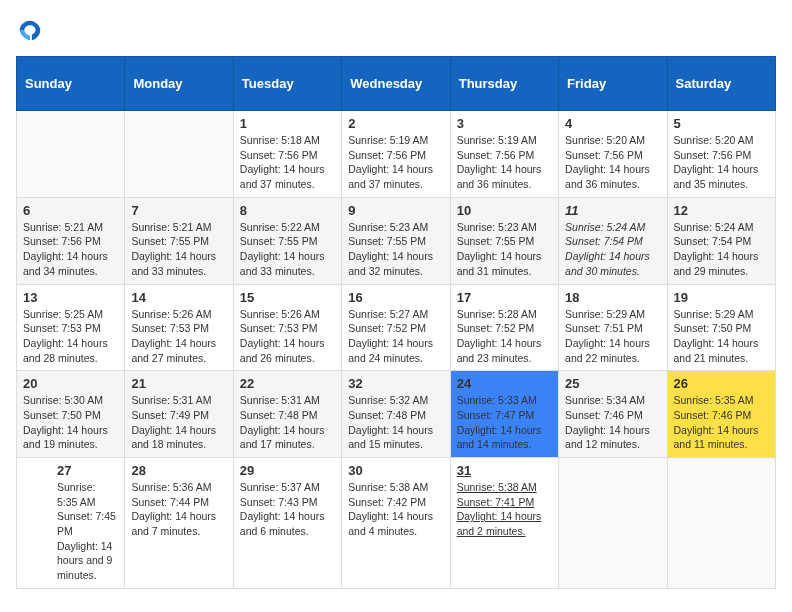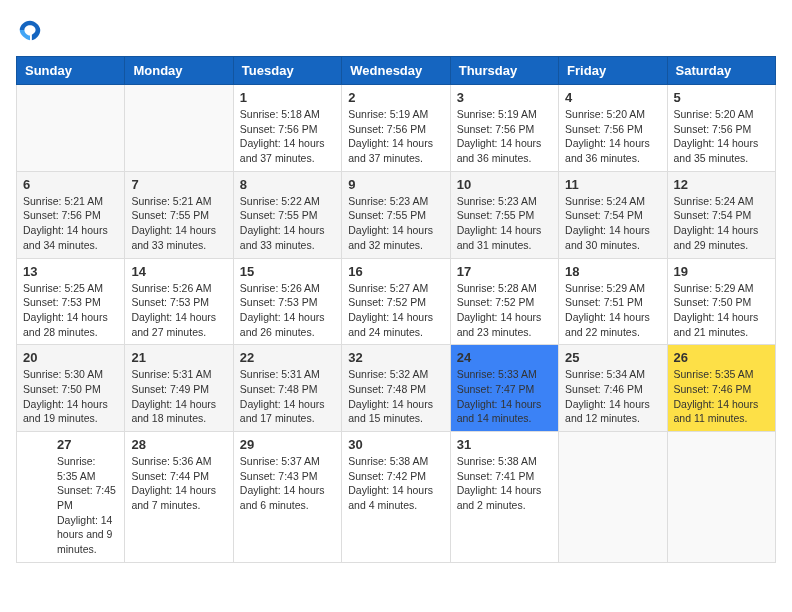--- a/index.html
+++ b/index.html
@@ -39,21 +39,21 @@
     }
     .calendar {
       width: 100%;
       border-collapse: collapse;
       border: 1px solid #ccc;
     }
     .calendar th {
       background-color: #1565c0;
       color: #fff;
       text-align: left;
-      padding: 6px 8px;
+      padding: 19px 8px;
       font-size: 13px;
       border: 1px solid #1255a0;
     }
     .calendar td {
       vertical-align: top;
       padding: 5px 6px;
       border: 1px solid #ddd;
       min-height: 80px;
       width: 108px;
       background: #fff;
@@ -152,21 +152,21 @@
           <div class="day-info">Sunrise: 5:22 AM<br>Sunset: 7:55 PM<br>Daylight: 14 hours and 33 minutes.</div>
         </td>
         <td style="background: rgb(245, 245, 245);">
           <span class="day-number">9</span>
           <div class="day-info">Sunrise: 5:23 AM<br>Sunset: 7:55 PM<br>Daylight: 14 hours and 32 minutes.</div>
         </td>
         <td style="background: rgb(245, 245, 245);">
           <span class="day-number">10</span>
           <div class="day-info">Sunrise: 5:23 AM<br>Sunset: 7:55 PM<br>Daylight: 14 hours and 31 minutes.</div>
         </td>
-        <td style="background: rgb(245, 245, 245);">
+        <td style="background: rgb(245, 245, 245); font-style: italic;">
           <span class="day-number">11</span>
           <div class="day-info">Sunrise: 5:24 AM<br>Sunset: 7:54 PM<br>Daylight: 14 hours and 30 minutes.</div>
         </td>
         <td style="background: rgb(245, 245, 245);">
           <span class="day-number">12</span>
           <div class="day-info">Sunrise: 5:24 AM<br>Sunset: 7:54 PM<br>Daylight: 14 hours and 29 minutes.</div>
         </td>
       </tr>
       <tr>
         <td style="background: rgb(255, 255, 255);">
@@ -238,21 +238,21 @@
           <div class="day-info">Sunrise: 5:36 AM<br>Sunset: 7:44 PM<br>Daylight: 14 hours and 7 minutes.</div>
         </td>
         <td style="background: rgb(255, 255, 255);">
           <span class="day-number">29</span>
           <div class="day-info">Sunrise: 5:37 AM<br>Sunset: 7:43 PM<br>Daylight: 14 hours and 6 minutes.</div>
         </td>
         <td style="background: rgb(255, 255, 255);">
           <span class="day-number">30</span>
           <div class="day-info">Sunrise: 5:38 AM<br>Sunset: 7:42 PM<br>Daylight: 14 hours and 4 minutes.</div>
         </td>
-        <td style="background: rgb(255, 255, 255);">
+        <td style="background: rgb(255, 255, 255); text-decoration: underline;">
           <span class="day-number">31</span>
           <div class="day-info">Sunrise: 5:38 AM<br>Sunset: 7:41 PM<br>Daylight: 14 hours and 2 minutes.</div>
         </td>
         <td class="empty-cell"></td>
         <td class="empty-cell"></td>
       </tr>
     </tbody>
 </table>
 
 </body></html>

